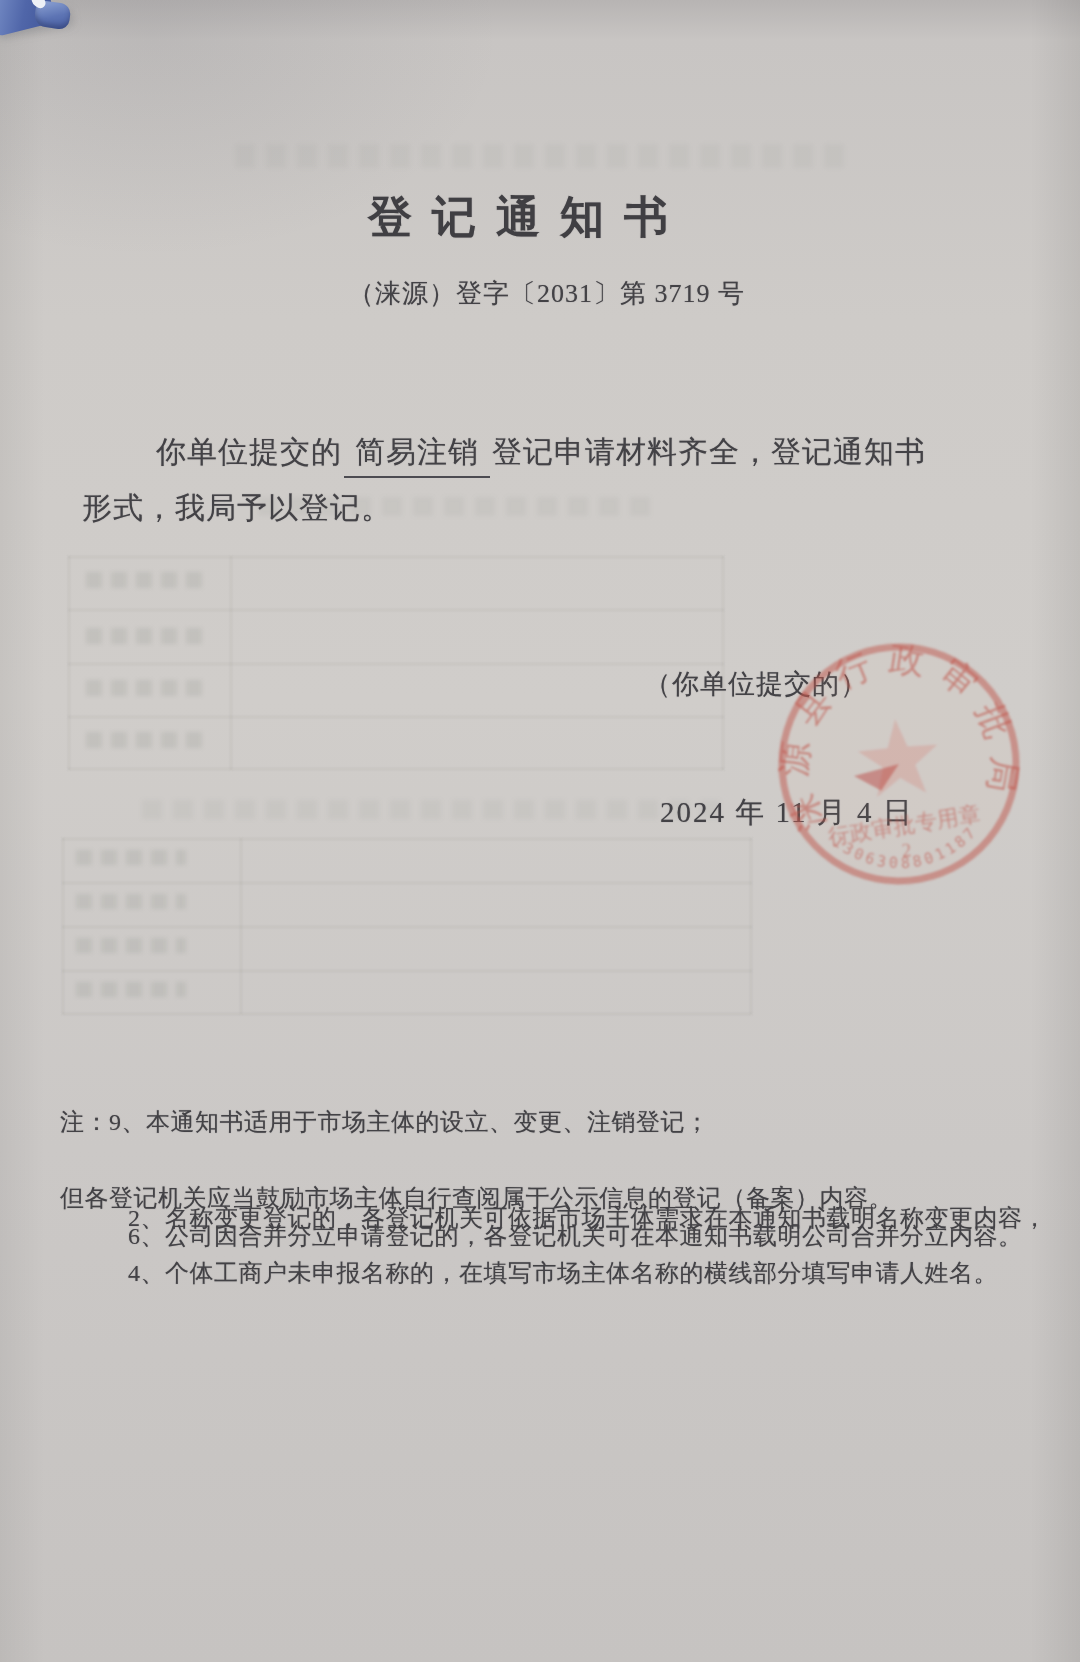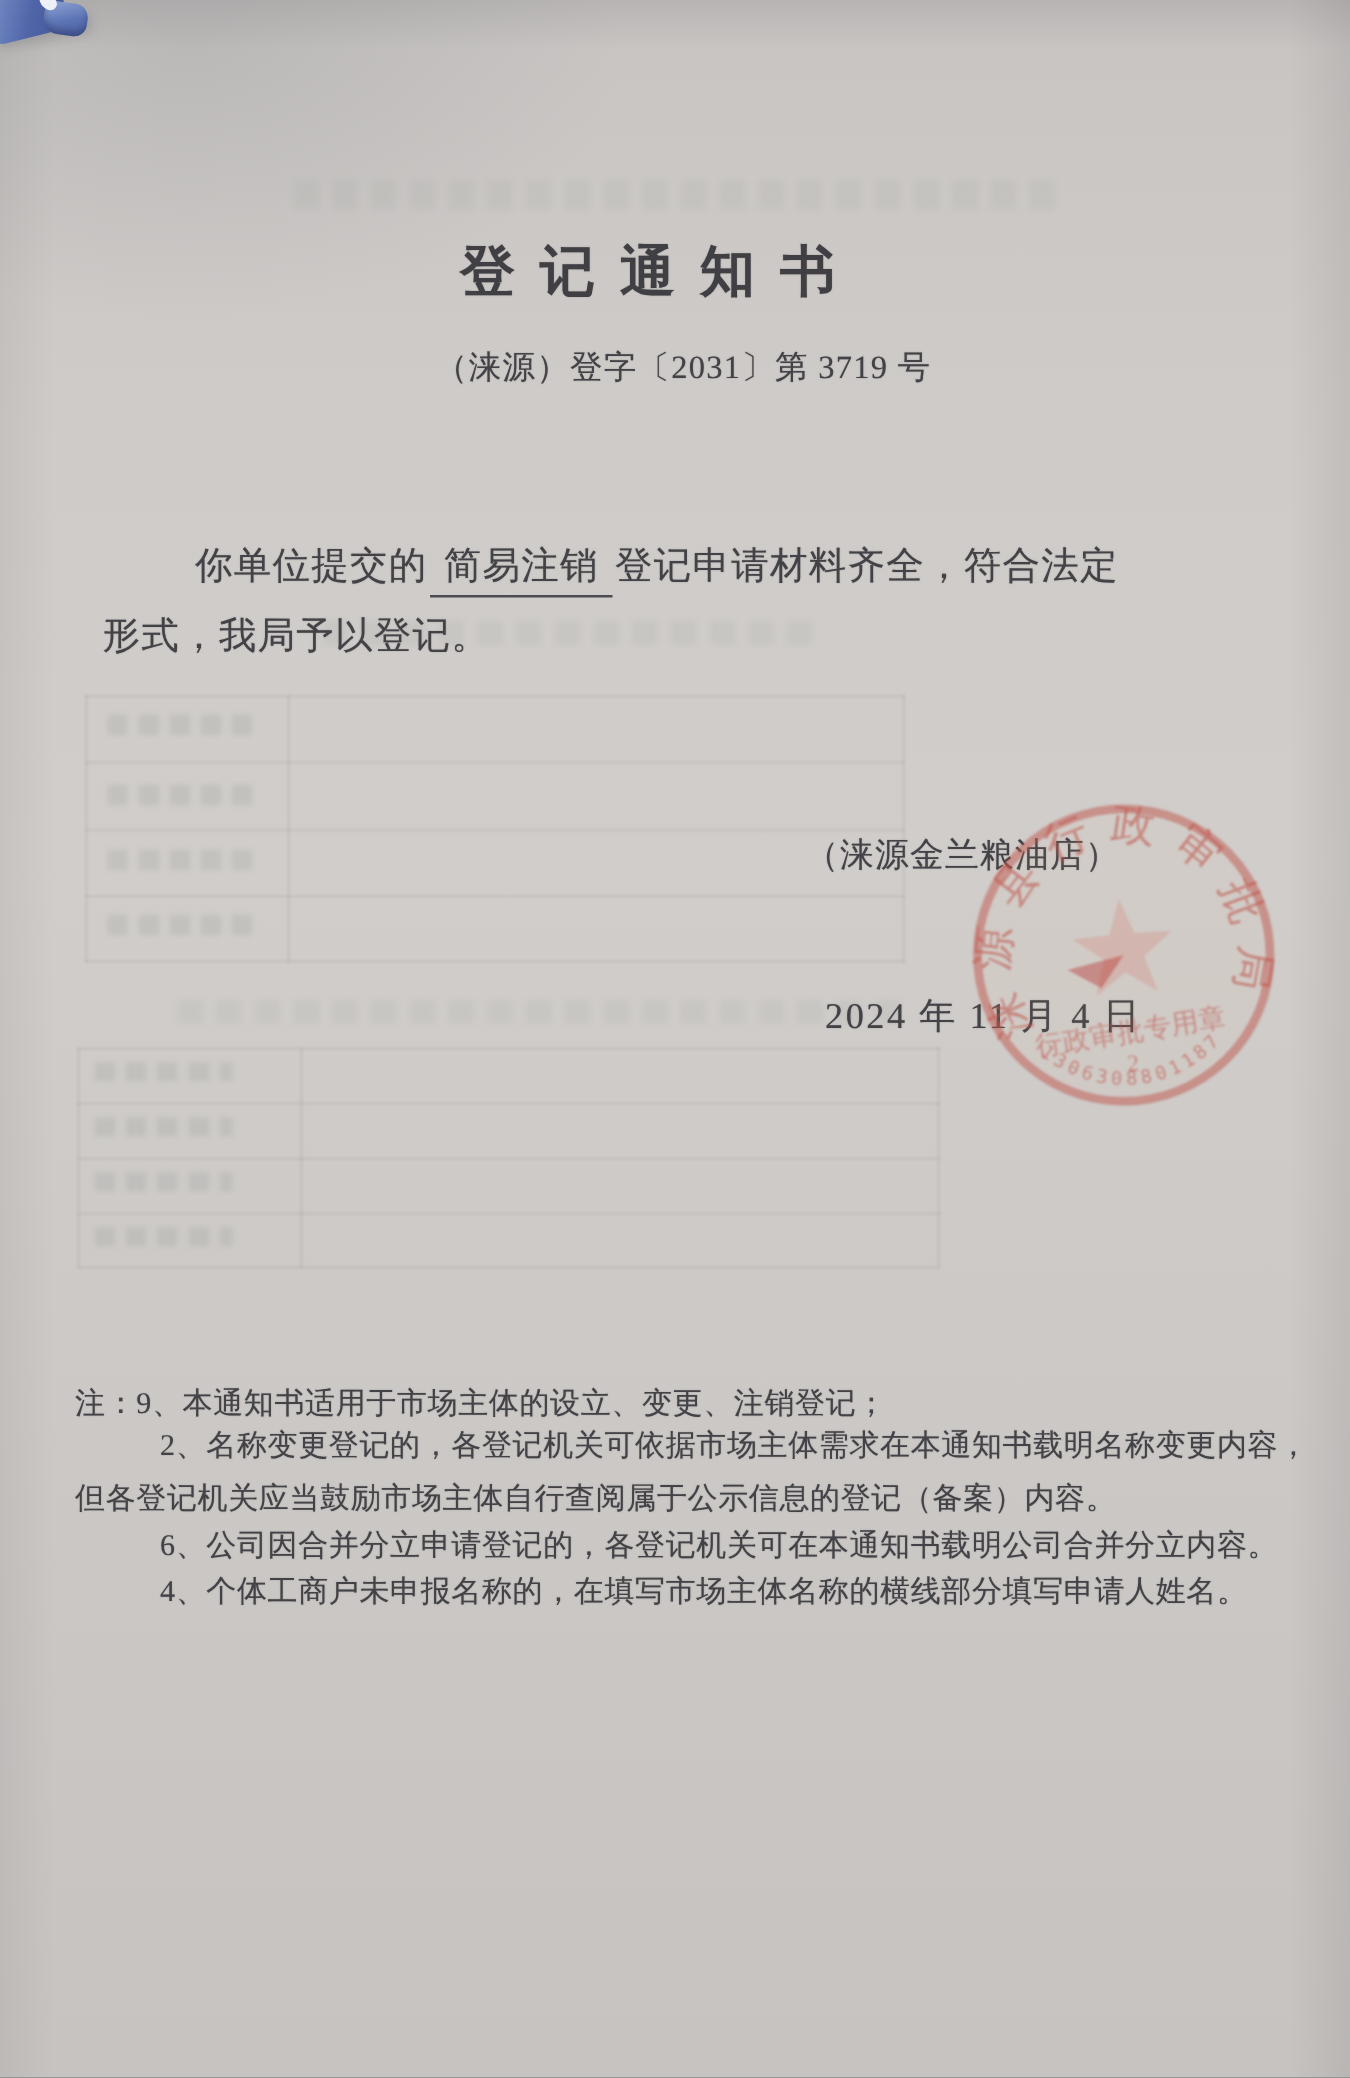--- a/index.html
+++ b/index.html
@@ -27,21 +27,21 @@
   .recipient{left:92px; top:358px; font-size:30px;}
   .u-wrap{display:inline-block; border-bottom:2px solid #4c4b51; padding:0 16px 5px 16px;}
   .recipient .colon{margin-left:28px;}
   .body-l1{left:156px; top:432px; font-size:30px; letter-spacing:1px;}
   .body-l2{left:82px;  top:488px; font-size:30px; letter-spacing:1px;}
   .u-inline{display:inline-block; border-bottom:2px solid #4c4b51; padding:0 11px 3px 11px; margin:0 2px;}
   .sealcap{left:644px; top:666px; font-size:27px; letter-spacing:1px;}
   .dateline{left:660px; top:793px; font-size:29px; letter-spacing:2px;}
   .note-line{position:absolute; left:60px; white-space:nowrap; font-size:24px; letter-spacing:0.5px; text-shadow:0 0 1px rgba(70,69,74,.5);}
   .n1{top:1106px;}
-  .n2{top:1140px; padding-left:68px;text-align:right;}
+  .n2{top:1202px; padding-left:68px;text-align:right;}
   .n3{top:1182px;}
   .n4{top:1220px; padding-left:68px;}
   .n5{top:1257px; padding-left:68px;}
 
   
   .ghost{position:absolute; pointer-events:none;}
   .blobs{background:repeating-linear-gradient(90deg, rgba(112,120,110,.14) 0 20px, rgba(112,120,110,0) 20px 31px); filter:blur(2.5px);}
   .gline{background:rgba(115,122,112,.11); filter:blur(1px);}
   .gv{width:2px;}  .gh{height:2px;}
   .glabel{background:repeating-linear-gradient(90deg, rgba(112,120,110,.13) 0 16px, rgba(112,120,110,0) 16px 25px); filter:blur(2px);}
@@ -94,25 +94,25 @@
       <div class="ghost glabel" style="left:14px; top:100px; width:110px; height:15px;"></div>
       <div class="ghost glabel" style="left:14px; top:144px; width:110px; height:15px;"></div>
     </div>
   </div>
 
   <div class="abs txt title">登记通知书</div>
   <div class="abs txt docnum">（涞源）登字〔2031〕第 3719 号</div>
 
 
   <div class="abs txt body-l1">
-    <span>你单位提交的</span><span class="u-inline">简易注销</span><span>登记申请材料齐全，符合法定</span>
+    <span>你单位提交的</span><span class="u-inline">简易注销</span><span>登记申请材料齐全，登记通知书</span>
   </div>
   <div class="abs txt body-l2">形式，我局予以登记。</div>
 
-  <div class="abs txt sealcap">（涞源金兰粮油店）</div>
+  <div class="abs txt sealcap">（你单位提交的）</div>
   <div class="abs txt dateline">2024 年 11 月 4 日</div>
 
   <svg class="abs stamp" width="300" height="300" viewBox="0 0 300 300" xmlns="http://www.w3.org/2000/svg">
     <defs>
       <path id="arc-top" d="M 77.5 206.6 A 92 92 0 1 1 222.5 206.6" fill="none"></path>
       <path id="arc-num" d="M 67 212.6 A 104 104 0 0 0 233 212.6" fill="none"></path>
       <filter id="soft">
           <feGaussianBlur stdDeviation="0.9"></feGaussianBlur>
         </filter>
     </defs>

